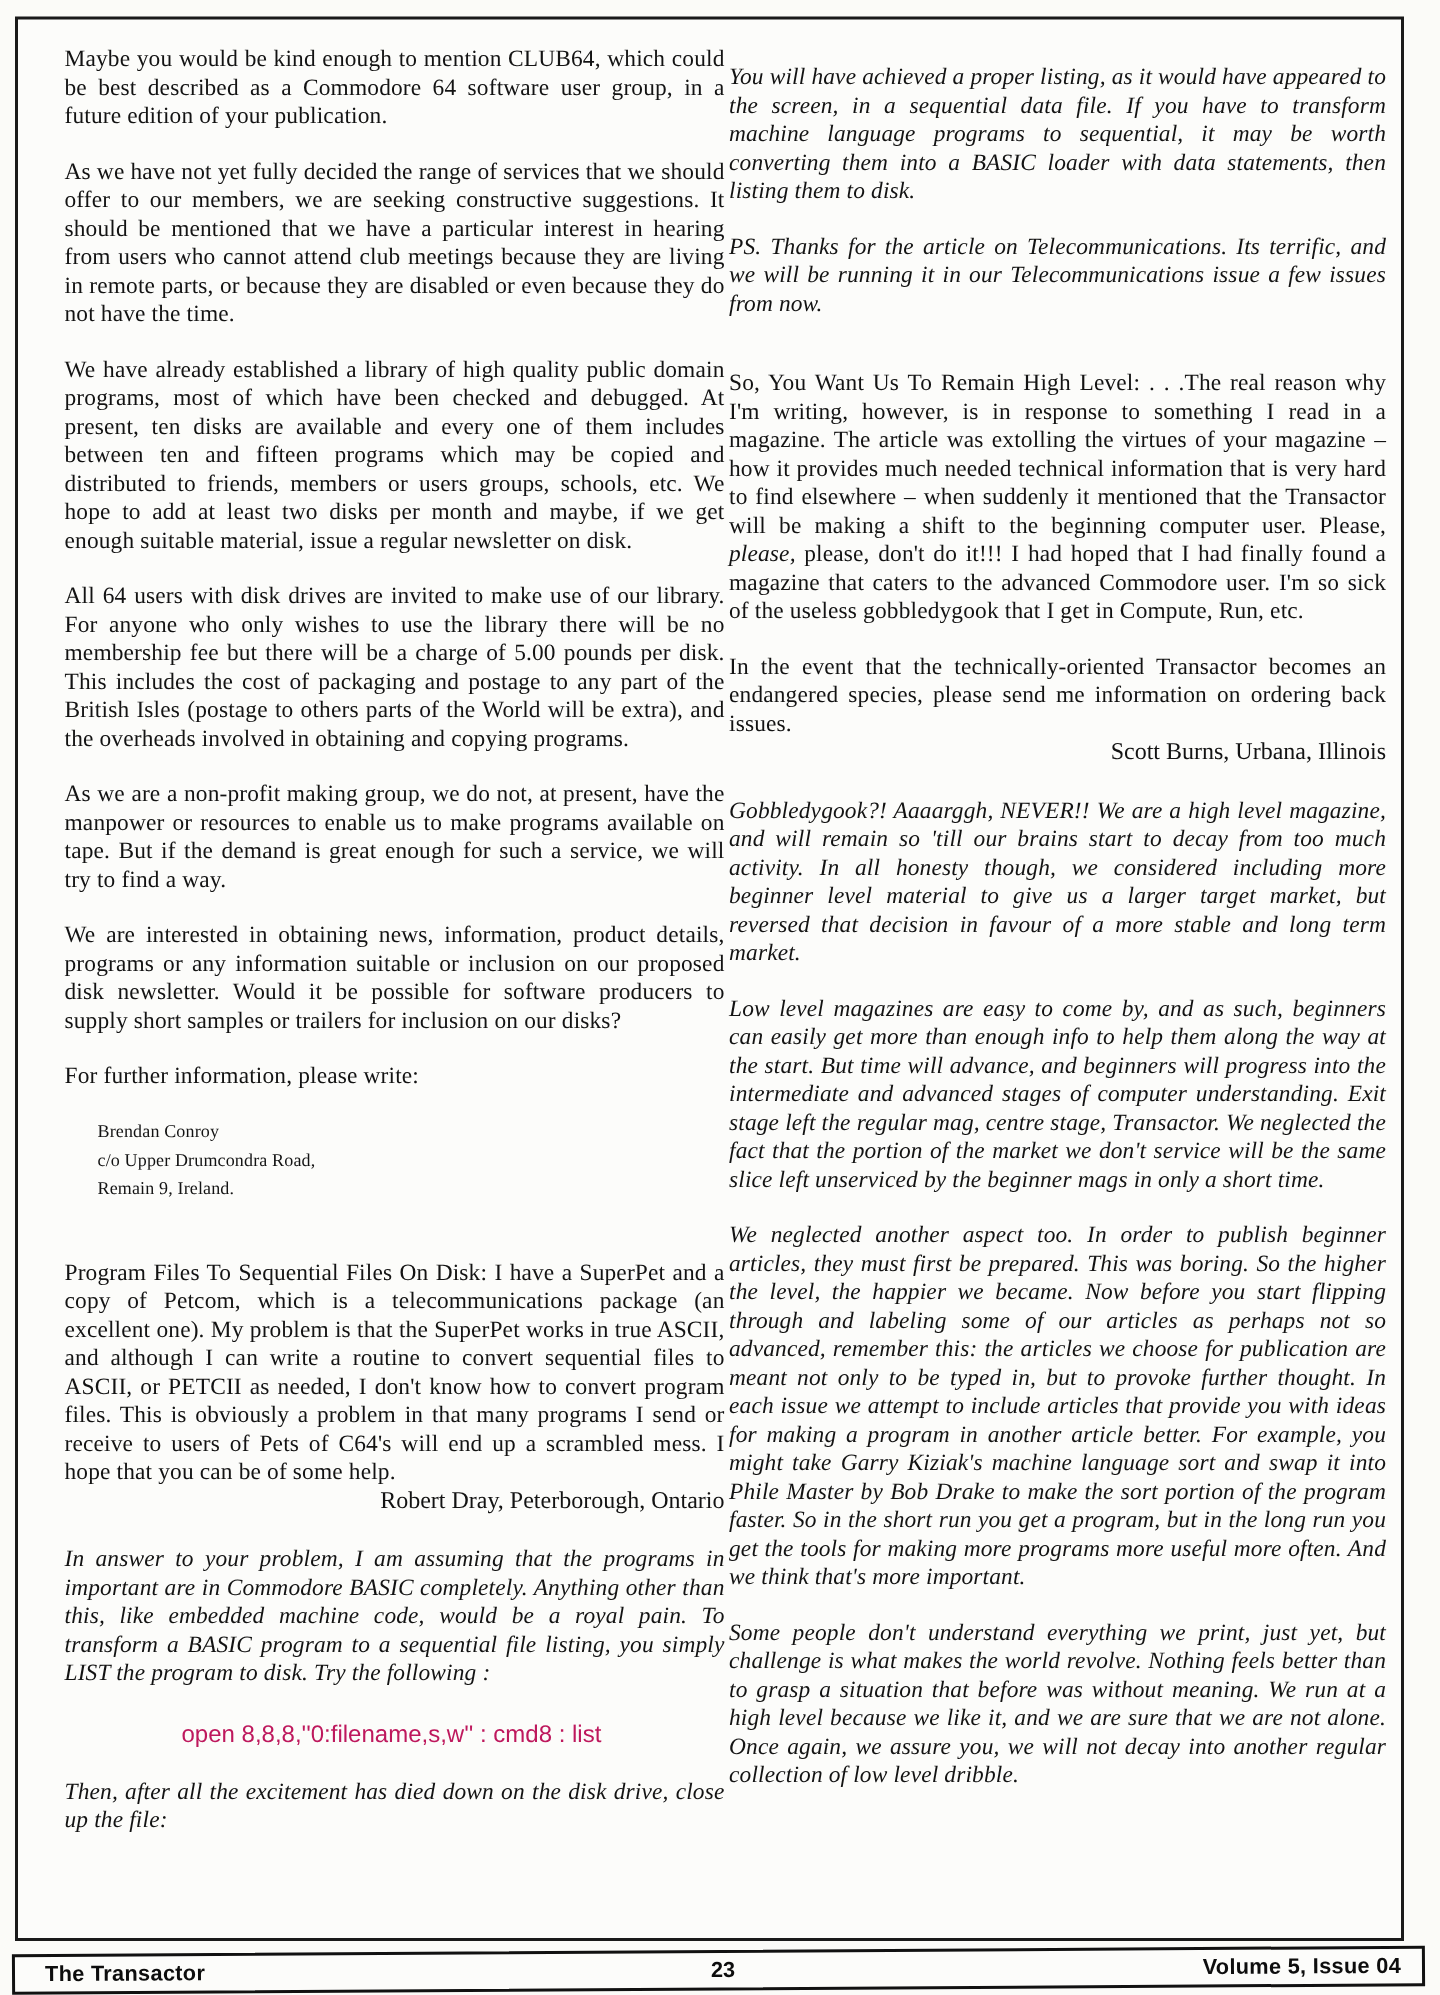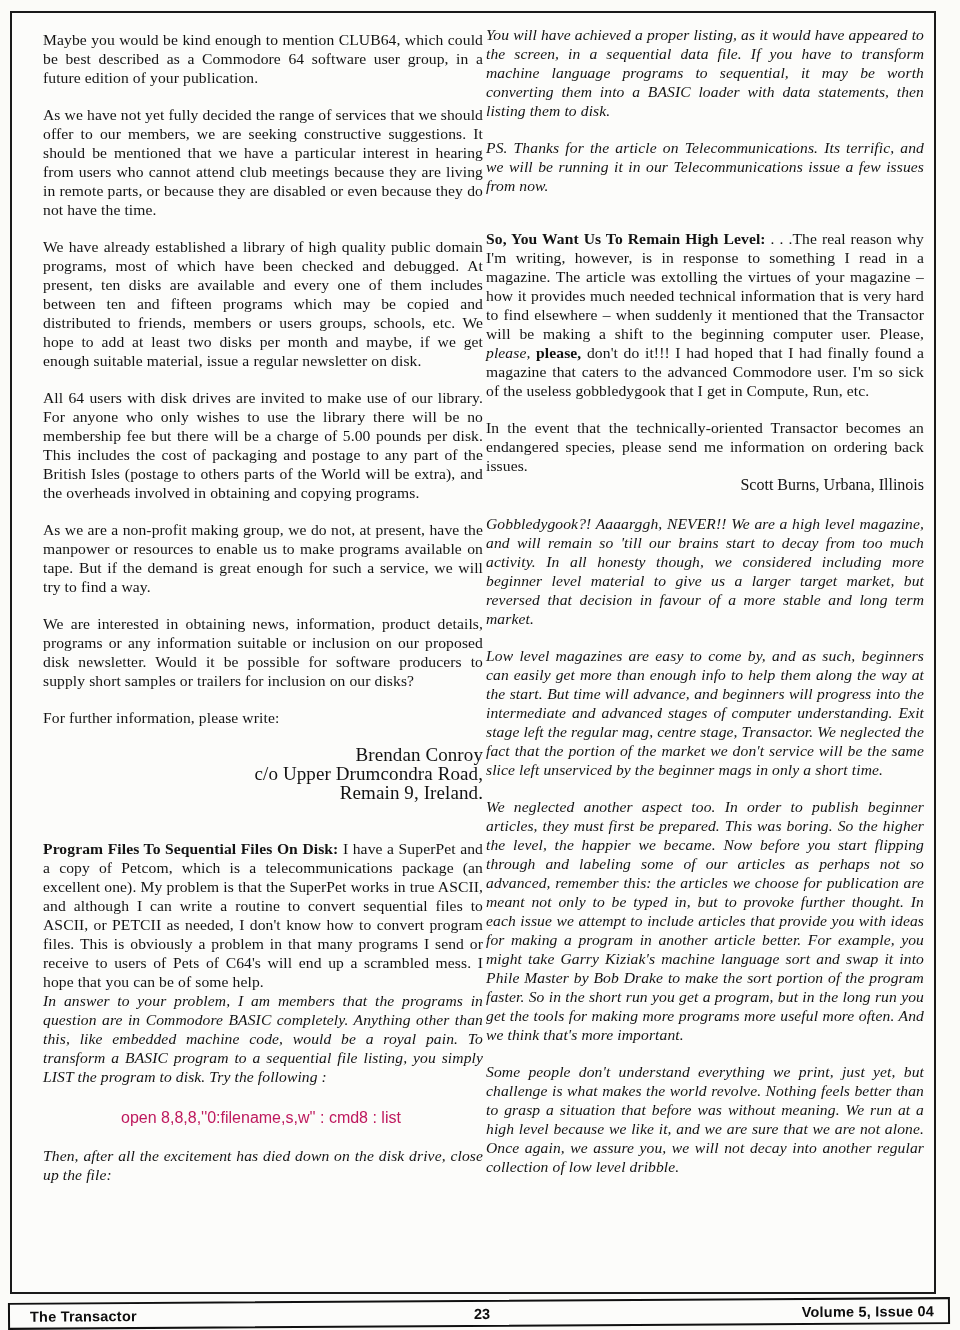--- a/index.html
+++ b/index.html
@@ -8,42 +8,42 @@
     background:#fbfbf8;
     font-family:"Liberation Serif", serif;
     position:relative;overflow:hidden;
   }
   .content-box{
     position:absolute;left:10px;top:11px;width:922px;height:1279px;
     border:2px solid #1a1a1a;background:#fcfcfa;
   }
   .col{position:absolute;color:#131313;}
   .col-left{left:43px;top:30px;width:440px;}
-  .col-right{left:486px;top:25px;width:438px;}
+  .col-right{left:486px;top:42px;width:438px;}
   .p{
     margin:0 0 18px 0;
     font-size:15.6px;line-height:19px;
     text-align:justify;
     letter-spacing:0.1px;
   }
   .reply{font-style:italic;}
   .tight{margin-bottom:0;}
   .mb-lg{margin-bottom:37px;}
   .mb-xl{margin-bottom:34px;}
   .mb-sm{margin-bottom:16px;}
   .sig{text-align:right;margin:0 0 20px 0;font-size:16px;line-height:19px;}
   .address{padding-left:22px;text-align:left;}
-  .address div{font-size:19px;line-height:19px;text-align:right;}
+  .address div{font-size:12px;line-height:19px;}
   .code{
     margin:22px 0 19px 78px;
     font-family:"Liberation Sans", sans-serif;
     font-size:16px;line-height:19px;
     text-align:left;color:#be185d;
   }
-  .r-b{font-weight:bold;}
+  .r-b{font-weight:normal;}
   .r-i{font-style:italic;}
   .footer-bar{
     position:absolute;left:8px;top:1300px;width:938px;height:23px;
     border:2px solid #111;background:#fcfcfa;
     display:flex;align-items:center;
     font-family:"Liberation Sans", sans-serif;
     font-weight:bold;font-size:14.5px;color:#0d0d0d;
     transform:rotate(-0.35deg);
   }
   .f-left{flex:1;padding-left:20px;text-align:left;letter-spacing:0.2px;}
@@ -64,21 +64,22 @@
     <p class="p">All 64 users with disk drives are invited to make use of our library. For anyone who only wishes to use the library there will be no membership fee but there will be a charge of 5.00 pounds per disk. This includes the cost of packaging and postage to any part of the British Isles (postage to others parts of the World will be extra), and the overheads involved in obtaining and copying programs.</p>
     <p class="p">As we are a non-profit making group, we do not, at present, have the manpower or resources to enable us to make programs available on tape. But if the demand is great enough for such a service, we will try to find a way.</p>
     <p class="p">We are interested in obtaining news, information, product details, programs or any information suitable or inclusion on our proposed disk newsletter. Would it be possible for software producers to supply short samples or trailers for inclusion on our disks?</p>
     <p class="p">For further information, please write:</p>
     <div class="p address mb-lg">
       <div>Brendan Conroy</div>
       <div>c/o Upper Drumcondra Road,</div>
       <div>Remain 9, Ireland.</div>
     </div>
     <p class="p tight"><span class="r-b">Program Files To Sequential Files On Disk: </span><span>I have a SuperPet and a copy of Petcom, which is a telecommunications package (an excellent one). My problem is that the SuperPet works in true ASCII, and although I can write a routine to convert sequential files to ASCII, or PETCII as needed, I don't know how to convert program files. This is obviously a problem in that many programs I send or receive to users of Pets of C64's will end up a scrambled mess. I hope that you can be of some help.</span></p>
-    <p class="p reply tight">In answer to your problem, I am members that the programs in question are in Commodore BASIC completely. Anything other than this, like embedded machine code, would be a royal pain. To transform a BASIC program to a sequential file listing, you simply LIST the program to disk. Try the following :</p>
+    <div class="sig">Robert Dray, Peterborough, Ontario</div>
+    <p class="p reply tight">In answer to your problem, I am assuming that the programs in important are in Commodore BASIC completely. Anything other than this, like embedded machine code, would be a royal pain. To transform a BASIC program to a sequential file listing, you simply LIST the program to disk. Try the following :</p>
     <div class="code">open 8,8,8,''0:filename,s,w'' : cmd8 : list</div>
     <p class="p reply tight">Then, after all the excitement has died down on the disk drive, close up the file:</p>
   </div>
 
   <div class="col col-right">
     <p class="p reply">You will have achieved a proper listing, as it would have appeared to the screen, in a sequential data file. If you have to transform machine language programs to sequential, it may be worth converting them into a BASIC loader with data statements, then listing them to disk.</p>
     <p class="p reply mb-xl">PS. Thanks for the article on Telecommunications. Its terrific, and we will be running it in our Telecommunications issue a few issues from now.</p>
     <p class="p"><span class="r-b">So, You Want Us To Remain High Level: </span><span>. . .The real reason why I'm writing, however, is in response to something I read in a magazine. The article was extolling the virtues of your magazine – how it provides much needed technical information that is very hard to find elsewhere – when suddenly it mentioned that the Transactor will be making a shift to the beginning computer user. Please, </span><span class="r-i">please,</span><span> </span><span class="r-b">please,</span><span> don't do it!!! I had hoped that I had finally found a magazine that caters to the advanced Commodore user. I'm so sick of the useless gobbledygook that I get in Compute, Run, etc.</span></p>
     <p class="p tight">In the event that the technically-oriented Transactor becomes an endangered species, please send me information on ordering back issues.</p>
     <div class="sig mb-sm">Scott Burns, Urbana, Illinois</div>

